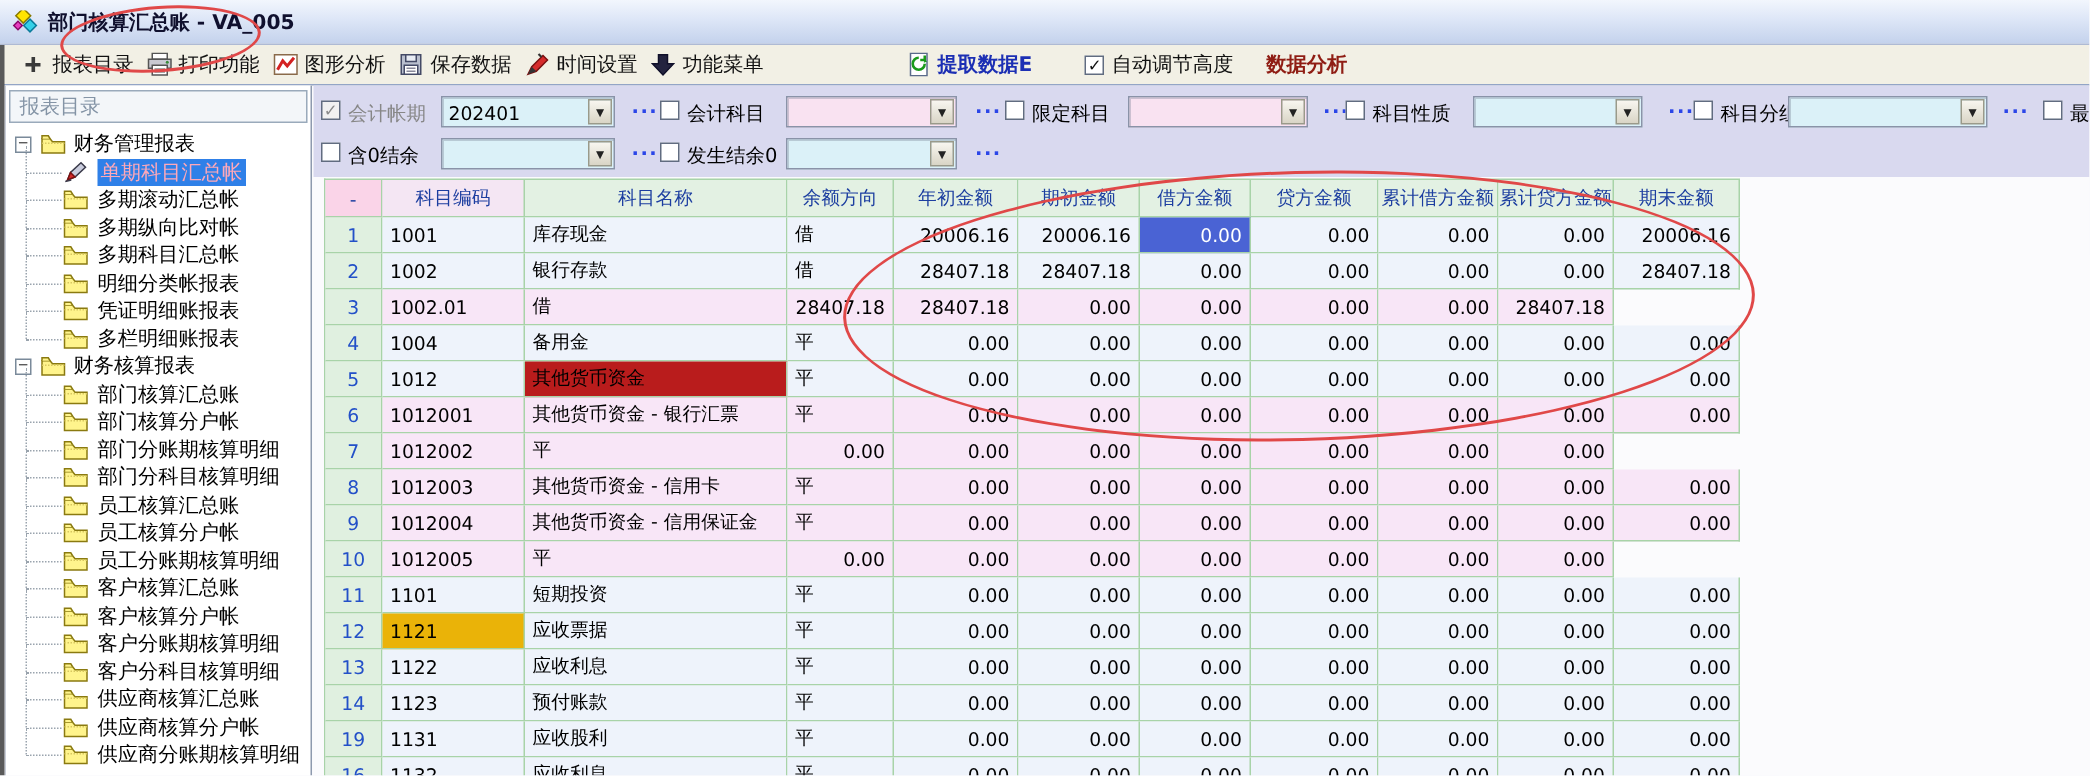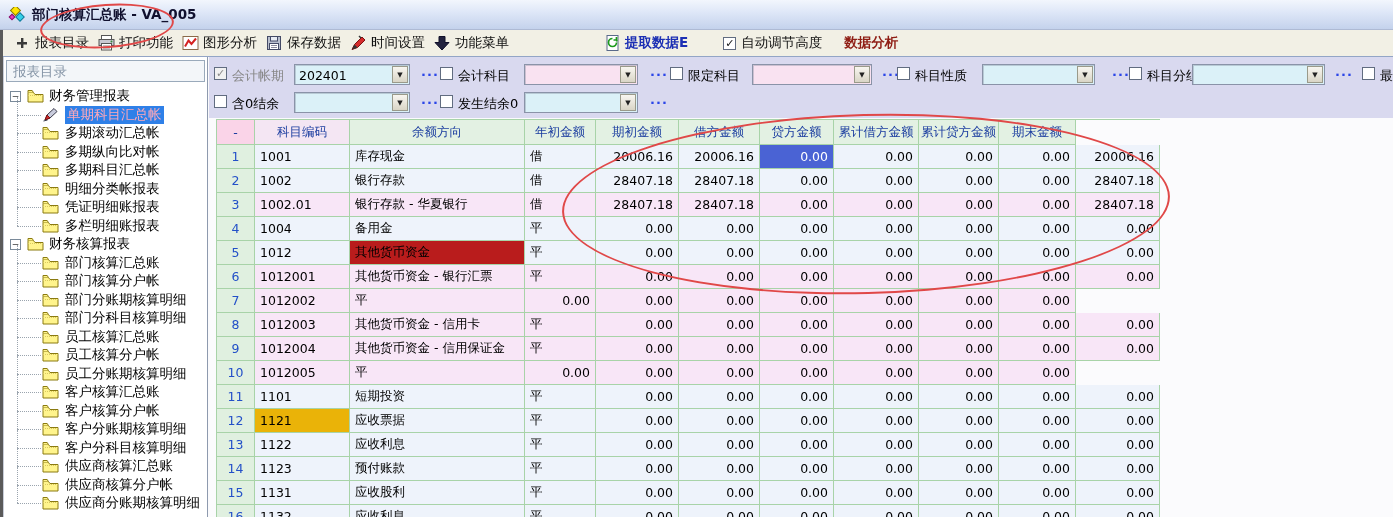--- a/index.html
+++ b/index.html
@@ -476,20 +476,21 @@
       </span>
       <span class="more-btn" style="left: 441px;">...</span>
     </div>
 </div>
 
 <div class="tablewrap">
   <div class="tbl" id="tbl">
       <div class="trow thead">
         <div class="cell c0">-</div>
         <div class="cell c1">科目编码</div>
+        <div class="cell c2">科目名称</div>
         <div class="cell c3">余额方向</div>
         <div class="cell c4">年初金额</div>
         <div class="cell c5">期初金额</div>
         <div class="cell c6">借方金额</div>
         <div class="cell c7">贷方金额</div>
         <div class="cell c8">累计借方金额</div>
         <div class="cell c9">累计贷方金额</div>
         <div class="cell c10">期末金额</div>
       </div>
       <div class="trow drow">
@@ -514,21 +515,20 @@
         <div class="cell amt" style="background: rgb(238, 243, 251);">28407.18</div>
         <div class="cell amt" style="background: rgb(238, 243, 251);">0.00</div>
         <div class="cell amt" style="background: rgb(238, 243, 251);">0.00</div>
         <div class="cell amt" style="background: rgb(238, 243, 251);">0.00</div>
         <div class="cell amt" style="background: rgb(238, 243, 251);">0.00</div>
         <div class="cell amt" style="background: rgb(238, 243, 251);">28407.18</div>
       </div>
       <div class="trow drow">
         <div class="cell rownum">3</div>
         <div class="cell txt" style="background: rgb(248, 230, 247);">1002.01</div>
-        <div class="cell txt" style="background: rgb(248, 230, 247);">银行存款 - 华夏银行</div>
         <div class="cell txt" style="background: rgb(248, 230, 247);">借</div>
         <div class="cell amt" style="background: rgb(248, 230, 247);">28407.18</div>
         <div class="cell amt" style="background: rgb(248, 230, 247);">28407.18</div>
         <div class="cell amt" style="background: rgb(248, 230, 247);">0.00</div>
         <div class="cell amt" style="background: rgb(248, 230, 247);">0.00</div>
         <div class="cell amt" style="background: rgb(248, 230, 247);">0.00</div>
         <div class="cell amt" style="background: rgb(248, 230, 247);">0.00</div>
         <div class="cell amt" style="background: rgb(248, 230, 247);">28407.18</div>
       </div>
       <div class="trow drow">
@@ -666,21 +666,21 @@
         <div class="cell txt" style="background: rgb(238, 243, 251);">平</div>
         <div class="cell amt" style="background: rgb(238, 243, 251);">0.00</div>
         <div class="cell amt" style="background: rgb(238, 243, 251);">0.00</div>
         <div class="cell amt" style="background: rgb(238, 243, 251);">0.00</div>
         <div class="cell amt" style="background: rgb(238, 243, 251);">0.00</div>
         <div class="cell amt" style="background: rgb(238, 243, 251);">0.00</div>
         <div class="cell amt" style="background: rgb(238, 243, 251);">0.00</div>
         <div class="cell amt" style="background: rgb(238, 243, 251);">0.00</div>
       </div>
       <div class="trow drow">
-        <div class="cell rownum">15</div>
+        <div class="cell rownum">19</div>
         <div class="cell txt" style="background: rgb(238, 243, 251);">1131</div>
         <div class="cell txt" style="background: rgb(238, 243, 251);">应收股利</div>
         <div class="cell txt" style="background: rgb(238, 243, 251);">平</div>
         <div class="cell amt" style="background: rgb(238, 243, 251);">0.00</div>
         <div class="cell amt" style="background: rgb(238, 243, 251);">0.00</div>
         <div class="cell amt" style="background: rgb(238, 243, 251);">0.00</div>
         <div class="cell amt" style="background: rgb(238, 243, 251);">0.00</div>
         <div class="cell amt" style="background: rgb(238, 243, 251);">0.00</div>
         <div class="cell amt" style="background: rgb(238, 243, 251);">0.00</div>
         <div class="cell amt" style="background: rgb(238, 243, 251);">0.00</div>

